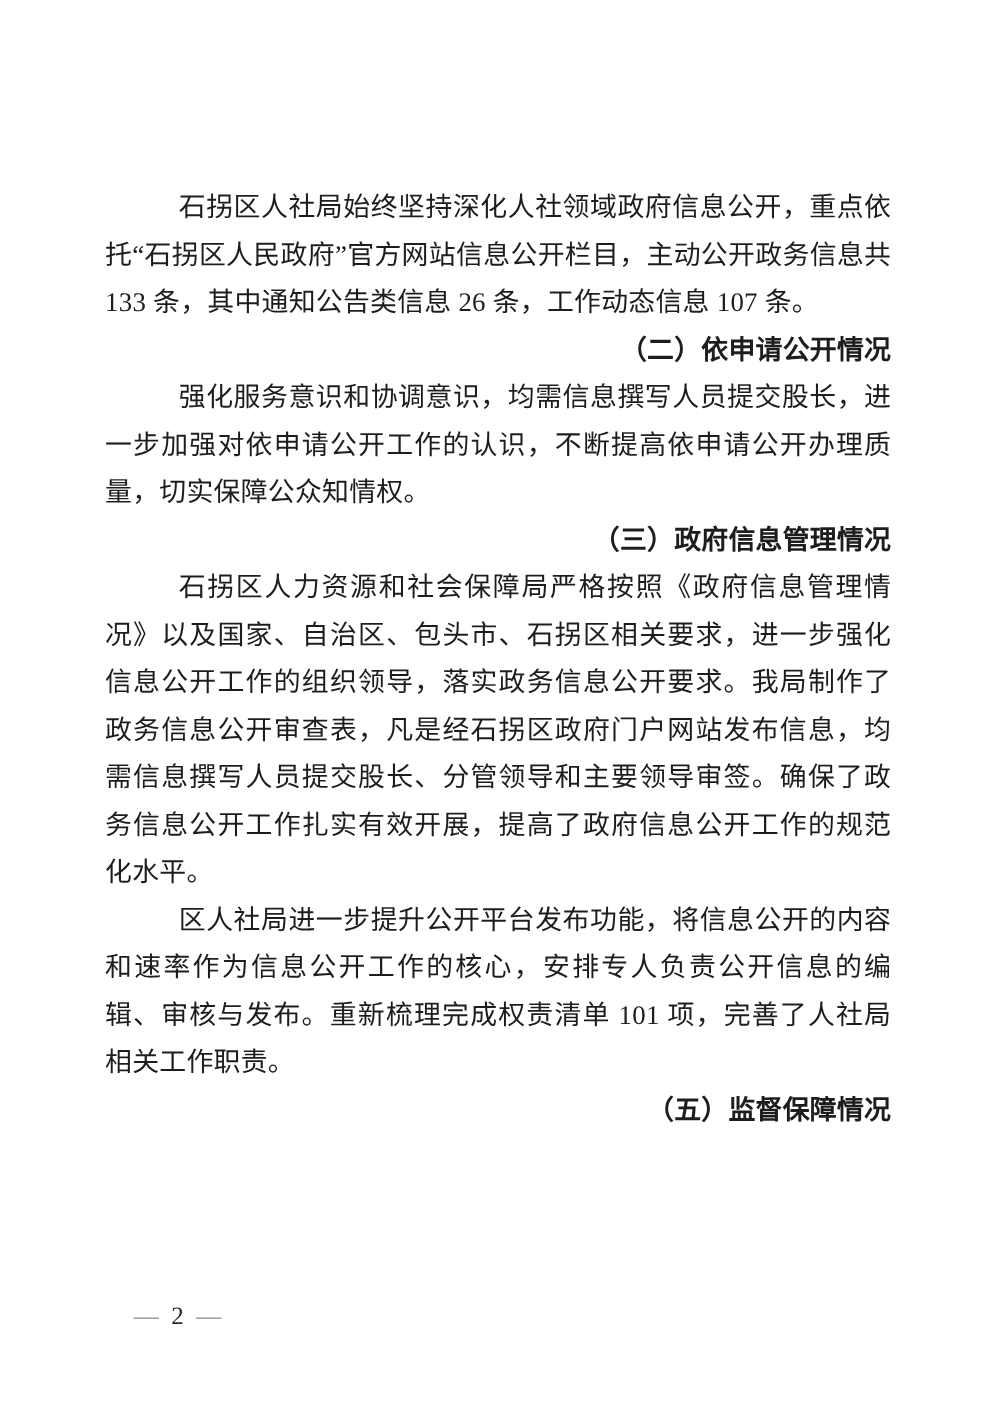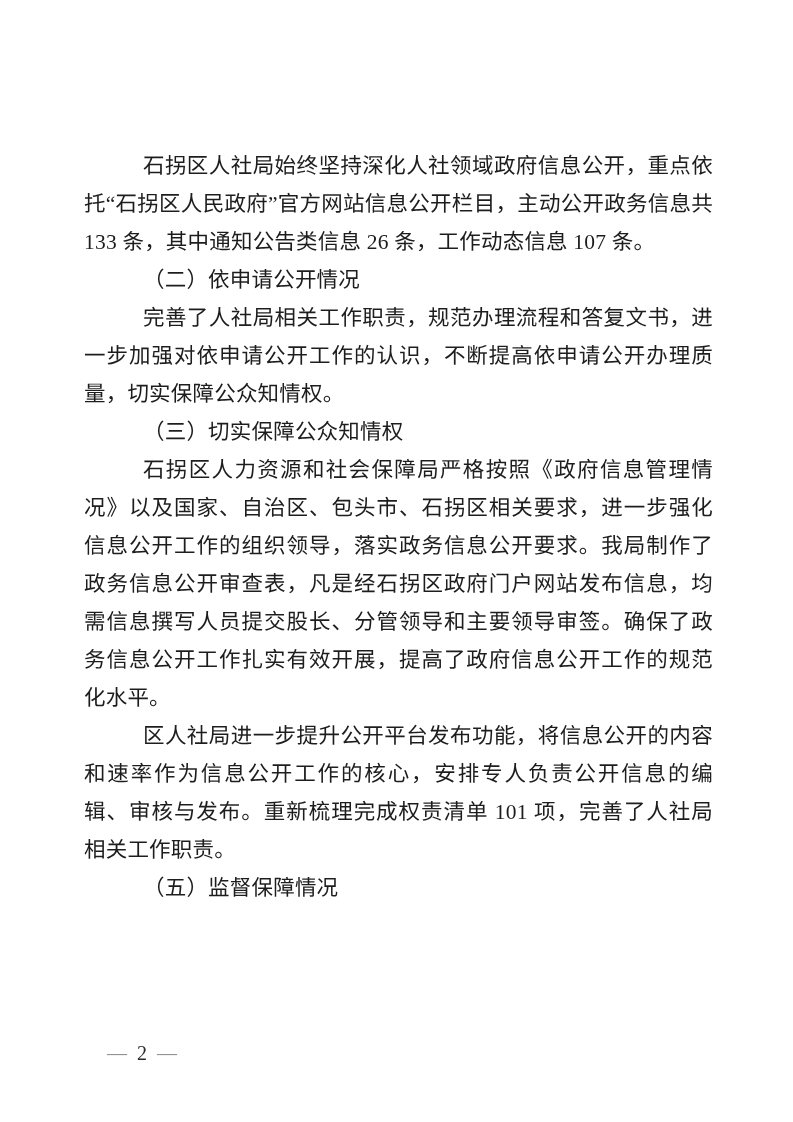--- a/index.html
+++ b/index.html
@@ -25,22 +25,22 @@
     line-height: 38px;
     text-align: justify;
     text-justify: inter-ideograph;
     letter-spacing: 0.2px;
   }
   .para {
     margin: 0;
     text-indent: 59px;
   }
   .para.heading {
-    font-weight: normal;
-    text-align: left;
+    font-weight: bold;
+    text-align: right;
   }
   .footer {
     position: absolute;
     left: 107px;
     top: 1041px;
     font-size: 20px;
     line-height: 24px;
     white-space: nowrap;
   }
   .footer .dash {
@@ -52,22 +52,22 @@
     margin: 0 10px;
   }
 </style>
 </head>
 <body>
 
 <div class="page">
   <main class="content">
     <p class="para body">石拐区人社局始终坚持深化人社领域政府信息公开，重点依托“石拐区人民政府”官方网站信息公开栏目，主动公开政务信息共 133 条，其中通知公告类信息 26 条，工作动态信息 107 条。</p>
     <p class="para heading">（二）依申请公开情况</p>
-    <p class="para body">完善了人社局相关工作职责，规范办理流程和答复文书，进一步加强对依申请公开工作的认识，不断提高依申请公开办理质量，切实保障公众知情权。</p>
-    <p class="para heading">（三）切实保障公众知情权</p>
+    <p class="para body">强化服务意识和协调意识，均需信息撰写人员提交股长，进一步加强对依申请公开工作的认识，不断提高依申请公开办理质量，切实保障公众知情权。</p>
+    <p class="para heading">（三）政府信息管理情况</p>
     <p class="para body">石拐区人力资源和社会保障局严格按照《政府信息管理情况》以及国家、自治区、包头市、石拐区相关要求，进一步强化信息公开工作的组织领导，落实政务信息公开要求。我局制作了政务信息公开审查表，凡是经石拐区政府门户网站发布信息，均需信息撰写人员提交股长、分管领导和主要领导审签。确保了政务信息公开工作扎实有效开展，提高了政府信息公开工作的规范化水平。</p>
     <p class="para body">区人社局进一步提升公开平台发布功能，将信息公开的内容和速率作为信息公开工作的核心，安排专人负责公开信息的编辑、审核与发布。重新梳理完成权责清单 101 项，完善了人社局相关工作职责。</p>
     <p class="para heading">（五）监督保障情况</p>
   </main>
 
   <footer class="footer">
     <span class="dash">—</span><span class="num">2</span><span class="dash">—</span>
   </footer>
 </div>
 

